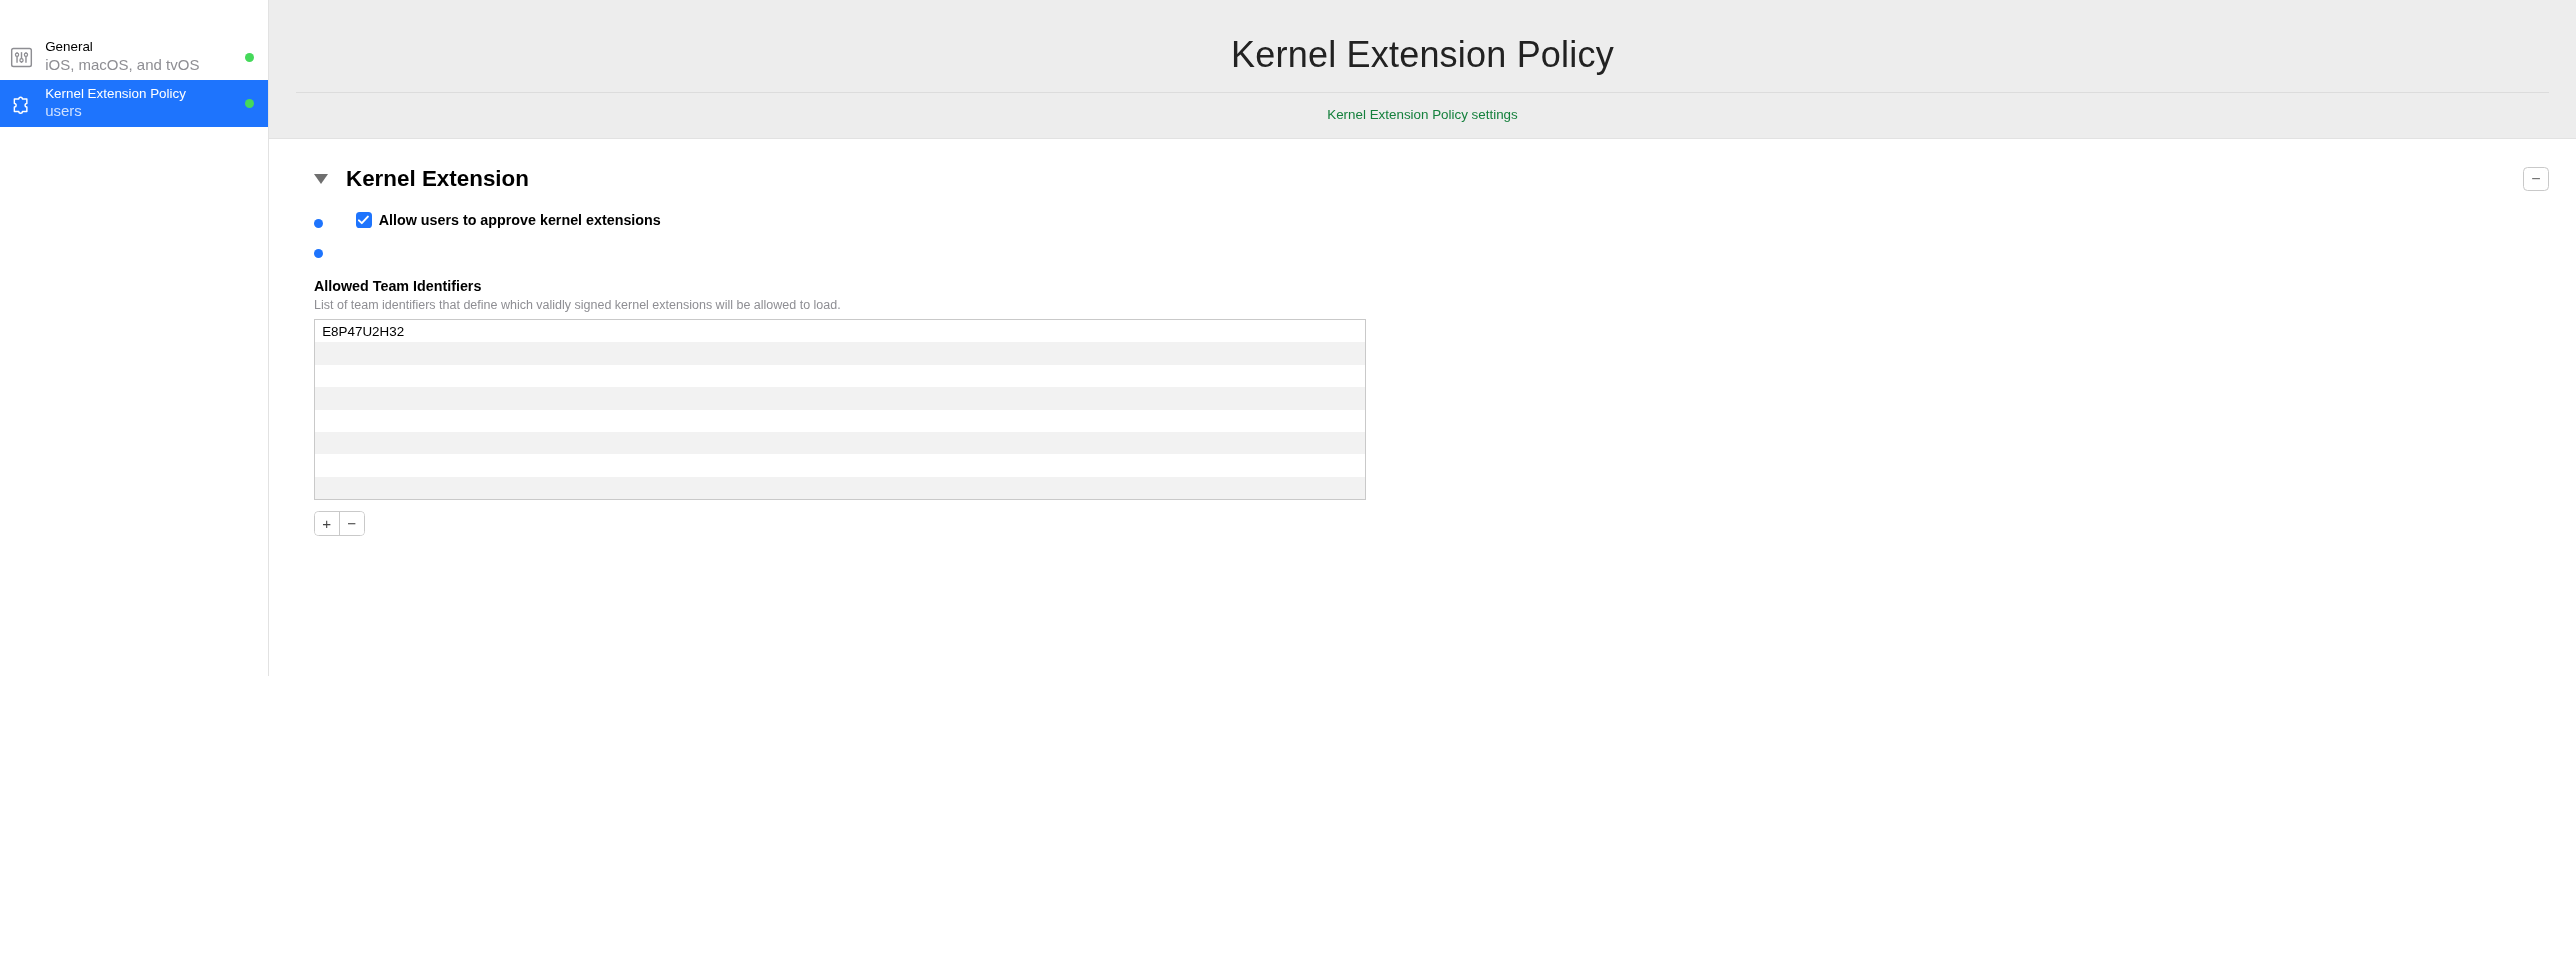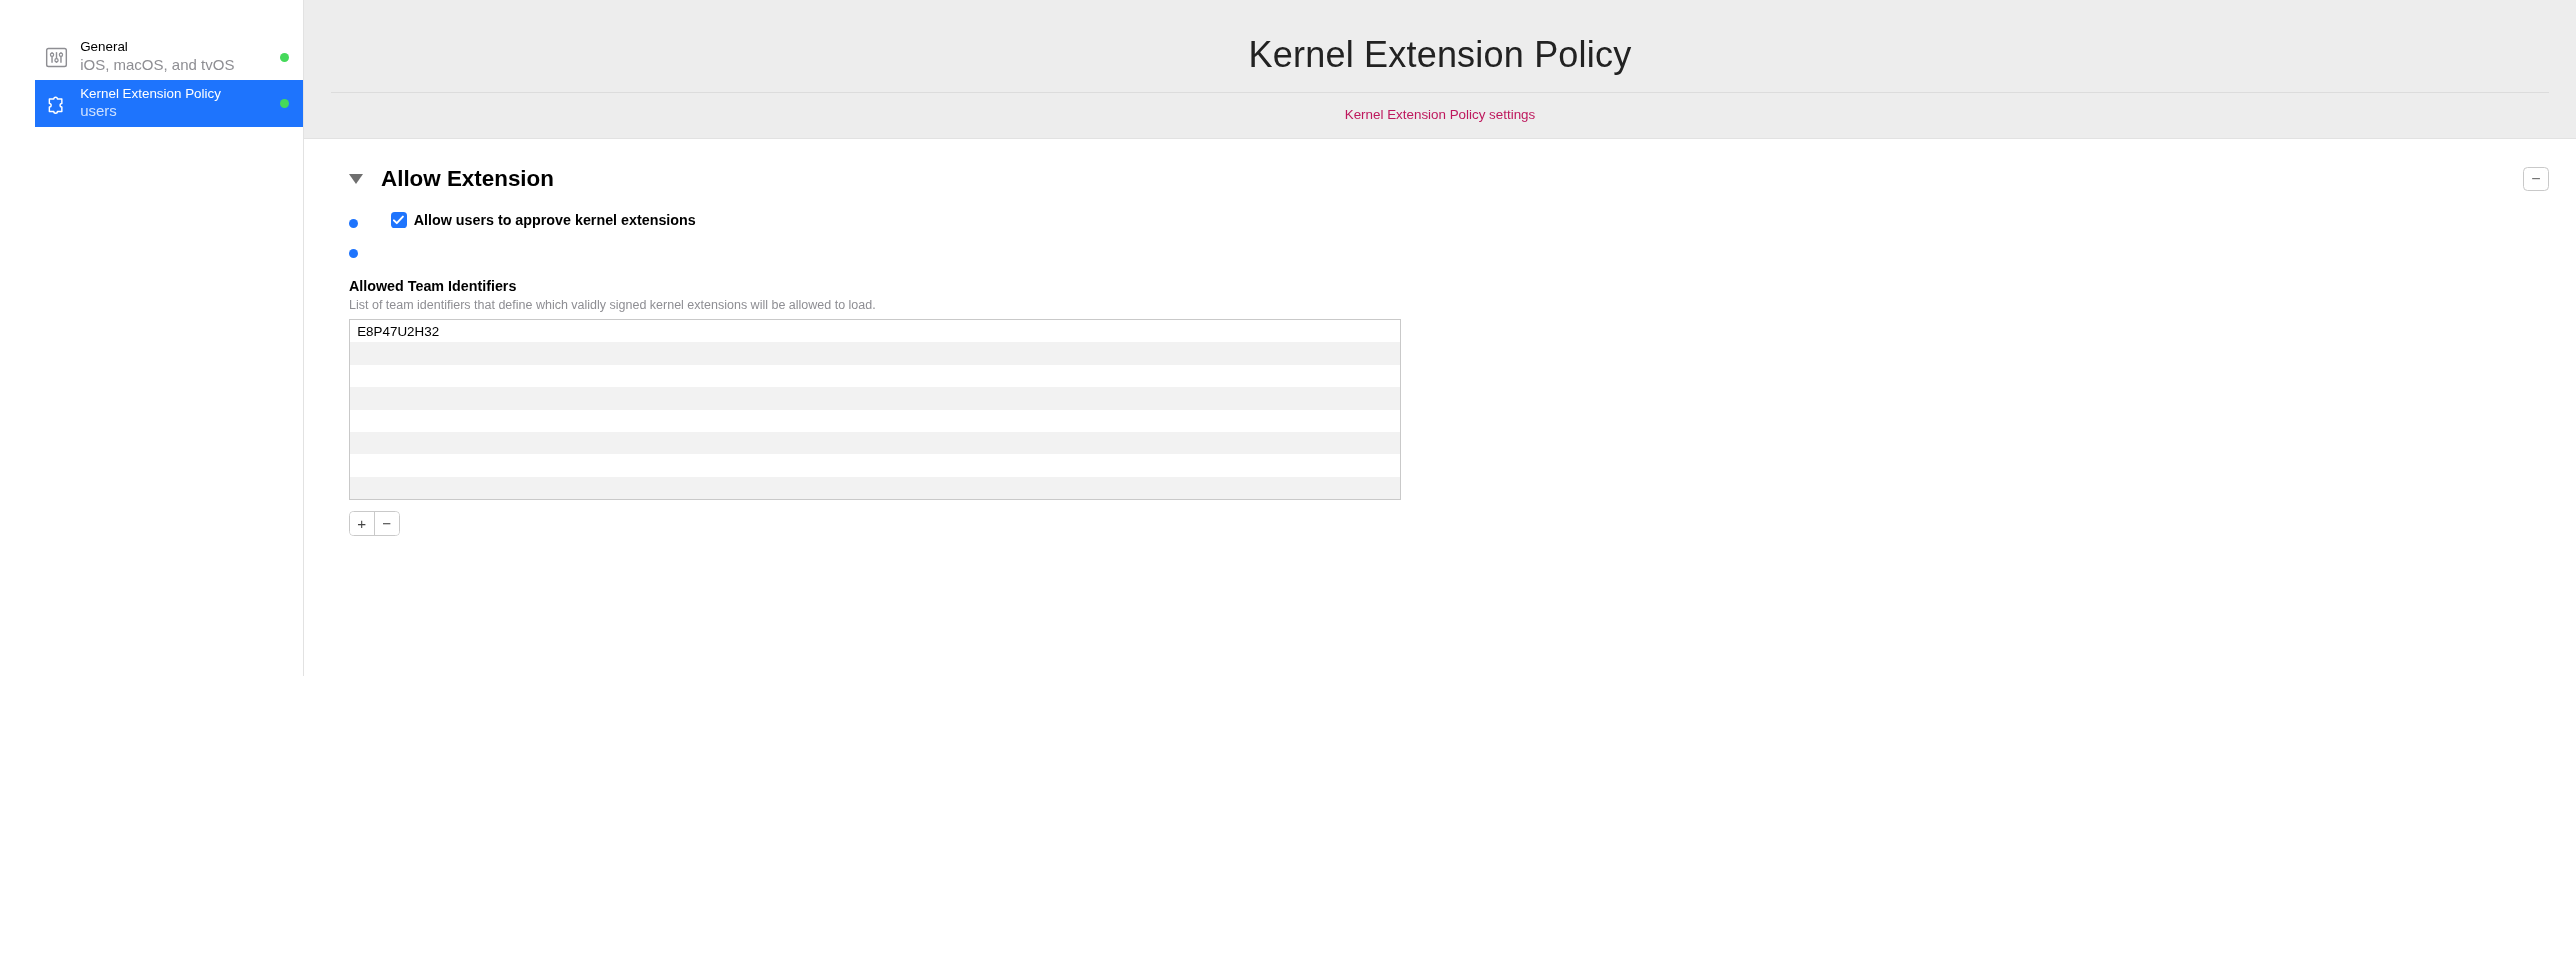--- a/index.html
+++ b/index.html
@@ -3,21 +3,21 @@
   <meta charset="utf-8">
   <style>
     * { margin:0; padding:0; box-sizing:border-box; }
     body {
       font-family: -apple-system, "Helvetica Neue", Helvetica, Arial, sans-serif;
       background:#fff;
       color:#000;
       font-size:13.4px;
       width:2576px; 
     }
-    .app { display:flex; width:2576px; height:676px;padding-left:35px; }
+    .app { display:flex; width:2576px; height:676px; }
     
     .sidebar {
       width:269px;
       border-right:0.9px solid #e2e2e2;
       background:#fff;
       padding-top:34px;
     }
     .side-item {
       display:flex;
       align-items:center;
@@ -34,21 +34,21 @@
     .side-item.selected { background:#1e74fd; }
     .side-item.selected .title { color:#fff; }
     .side-item.selected .subtitle { color:rgba(255,255,255,0.78); }
     .side-item.selected .icon svg path, .side-item.selected .icon svg circle, .side-item.selected .icon svg line, .side-item.selected .icon svg rect { stroke:#fff; }
 
     
     .main { flex:1; display:flex; flex-direction:column; }
     .header { background:#ededed; padding:34px 27px 0 27px; border-bottom:0.9px solid #e2e2e2; }
     .header h1 { font-weight:300; font-size:36px; text-align:center; color:#222; letter-spacing:0.2px; }
     .header-rule { border:none; border-top:0.9px solid #dcdcdc; margin:16px 0 0 0; }
-    .header-sub { text-align:center; color:#be185d; font-size:13.4px; padding:14.3px 0 16px; }
+    .header-sub { text-align:center; color:#15803d; font-size:13.4px; padding:14.3px 0 16px; }
 
     .content { padding:27px 27px 27px 45px; }
 
     .section-head { display:flex; align-items:center; margin-bottom:20px; }
     .disclosure { width:0; height:0; border-left:7.2px solid transparent; border-right:7.2px solid transparent; border-top:10px solid #6f6f6f; margin-right:18px; cursor:pointer; }
     .section-head h2 { font-weight:700; font-size:22.4px; flex:1; }
     .minus-btn { width:26px; height:24px; border:0.9px solid #c9c9c9; border-radius:4.5px; background:#fff; display:flex; align-items:center; justify-content:center; cursor:pointer; font-size:16px; color:#6f6f6f; }
 
     .row { display:flex; align-items:flex-start; margin-bottom:14.3px;gap:20px; }
     .bullet { width:9px; height:9px; border-radius:50%; background:#1e74fd; margin-top:6.3px; margin-right:12.5px; flex-shrink:0; }
@@ -109,21 +109,21 @@
   <div class="main">
     <div class="header">
       <h1>Kernel Extension Policy</h1>
       <hr class="header-rule">
       <div class="header-sub">Kernel Extension Policy settings</div>
     </div>
 
     <div class="content">
       <div class="section-head">
         <div class="disclosure"></div>
-        <h2>Allow Extension</h2>
+        <h2>Kernel Extension</h2>
         <div class="minus-btn">−</div>
       </div>
 
       <div class="row">
         <div class="bullet"></div>
         <div class="row-body">
           <div class="chk-line">
             <div class="chk">
               <svg viewBox="0 0 12 12">
                   <path d="M1 6 L4.2 9 L11 1.8" stroke="#fff" stroke-width="2.2" fill="none" stroke-linecap="round" stroke-linejoin="round"></path>

